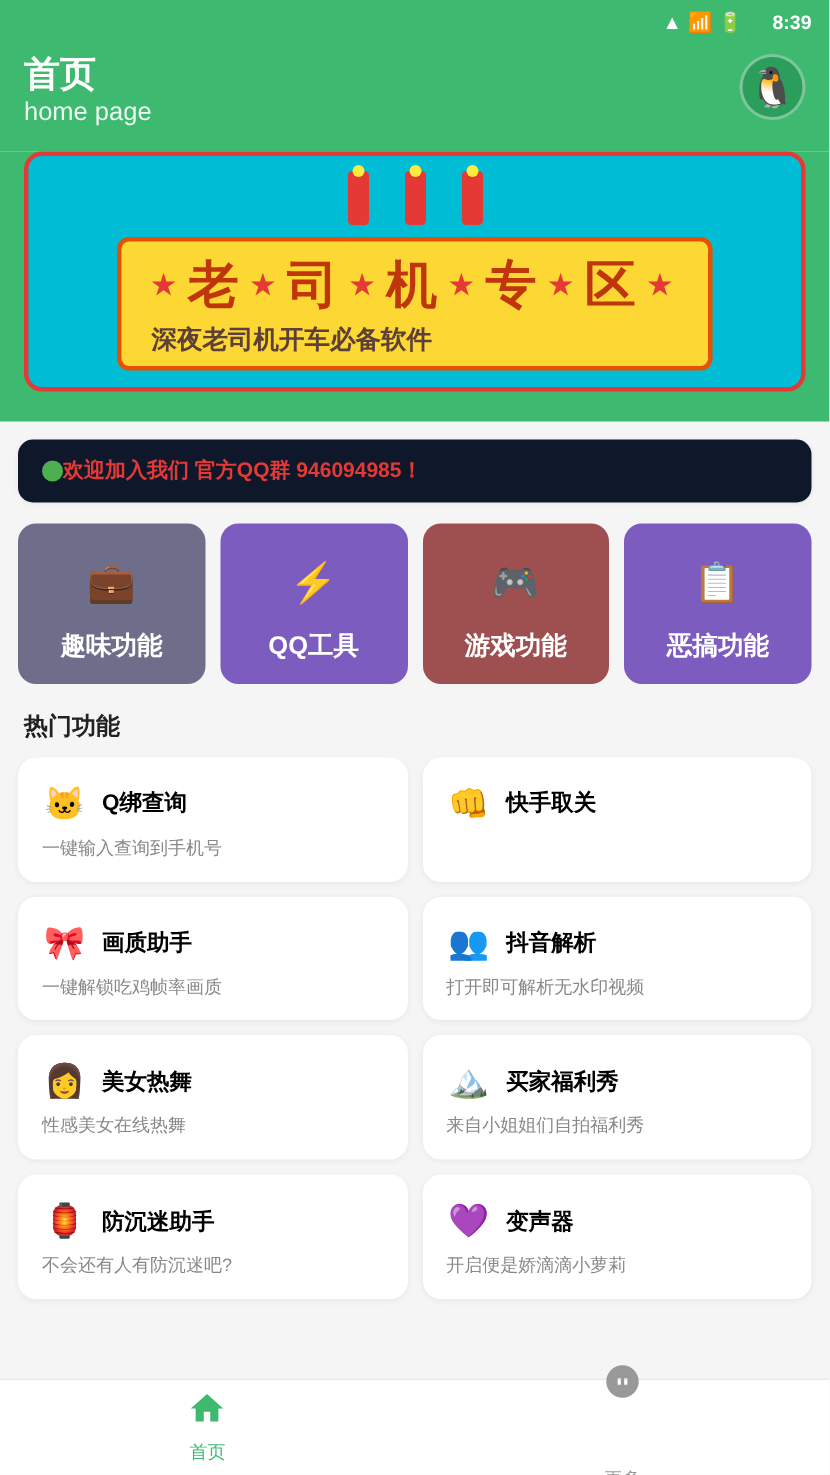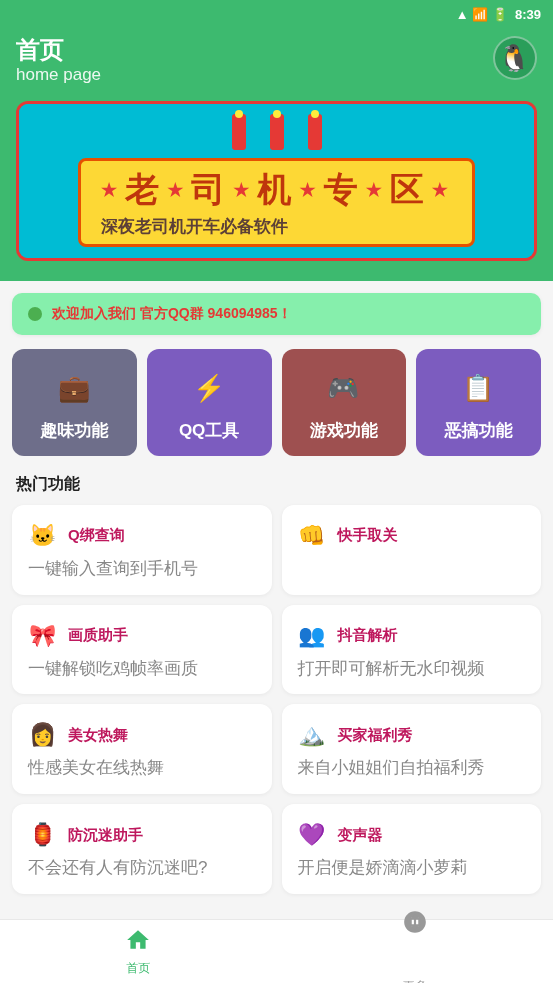--- a/index.html
+++ b/index.html
@@ -17,21 +17,21 @@
       background: #3dba6f;
       height: 28px;
       display: flex;
       align-items: center;
       justify-content: flex-end;
       padding: 0 12px;
       color: white;
       font-size: 13px;
       font-weight: bold;
     }
-    .status-bar .time { margin-left: 6px; }
+    .status-bar .time { margin-left: 20px; }
     .status-icons { display: flex; align-items: center; gap: 4px; }
 
     
     .header {
       background: #3dba6f;
       padding: 8px 16px 16px 16px;
       display: flex;
       justify-content: space-between;
       align-items: flex-start;
     }
@@ -128,27 +128,26 @@
     .banner-sub-text {
       font-size: 17px;
       color: #5d4037;
       font-weight: bold;
       text-align: left;
       margin-top: 2px;
     }
 
     
     .notice-bar {
-      background: #86efac;
+      background: #0f172a;
       margin: 12px 12px 0 12px;
       border-radius: 10px;
       padding: 12px 16px;
       display: flex;
       align-items: center;
-      gap: 10px;
       box-shadow: 0 1px 4px rgba(0,0,0,0.06);
     }
     .notice-dot {
       width: 14px;
       height: 14px;
       border-radius: 50%;
       background: #4caf50;
       flex-shrink: 0;
     }
     .notice-text {
@@ -223,24 +222,24 @@
       height: 34px;
       font-size: 22px;
       display: flex;
       align-items: center;
       justify-content: center;
       flex-shrink: 0;
     }
     .feature-name {
       font-size: 15px;
       font-weight: 700;
-      color: #be185d;
+      color: #000000;
     }
     .feature-desc {
-      font-size: 17px;
+      font-size: 12px;
       color: #888;
       padding-left: 2px;
       line-height: 1.4;
     }
 
     
     .bottom-nav {
       position: fixed;
       bottom: 0;
       left: 0;

